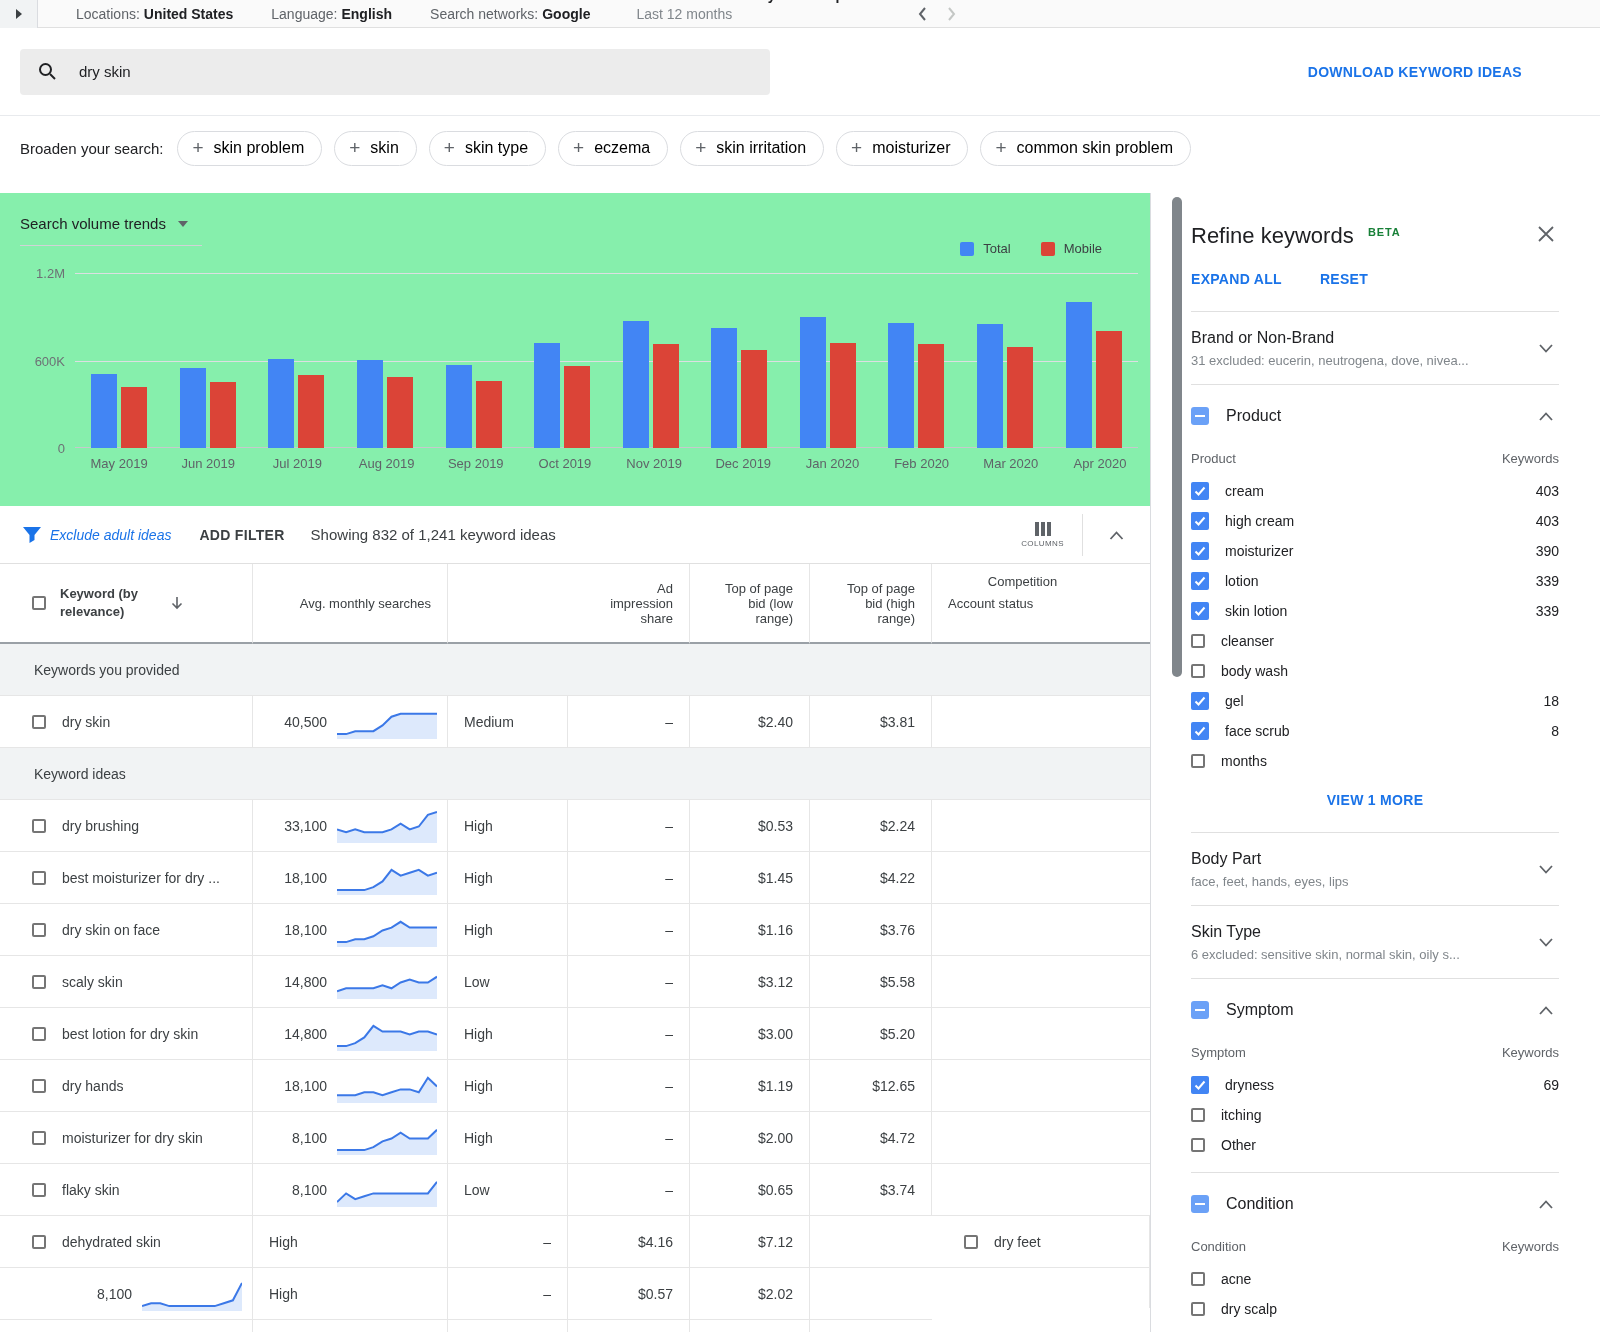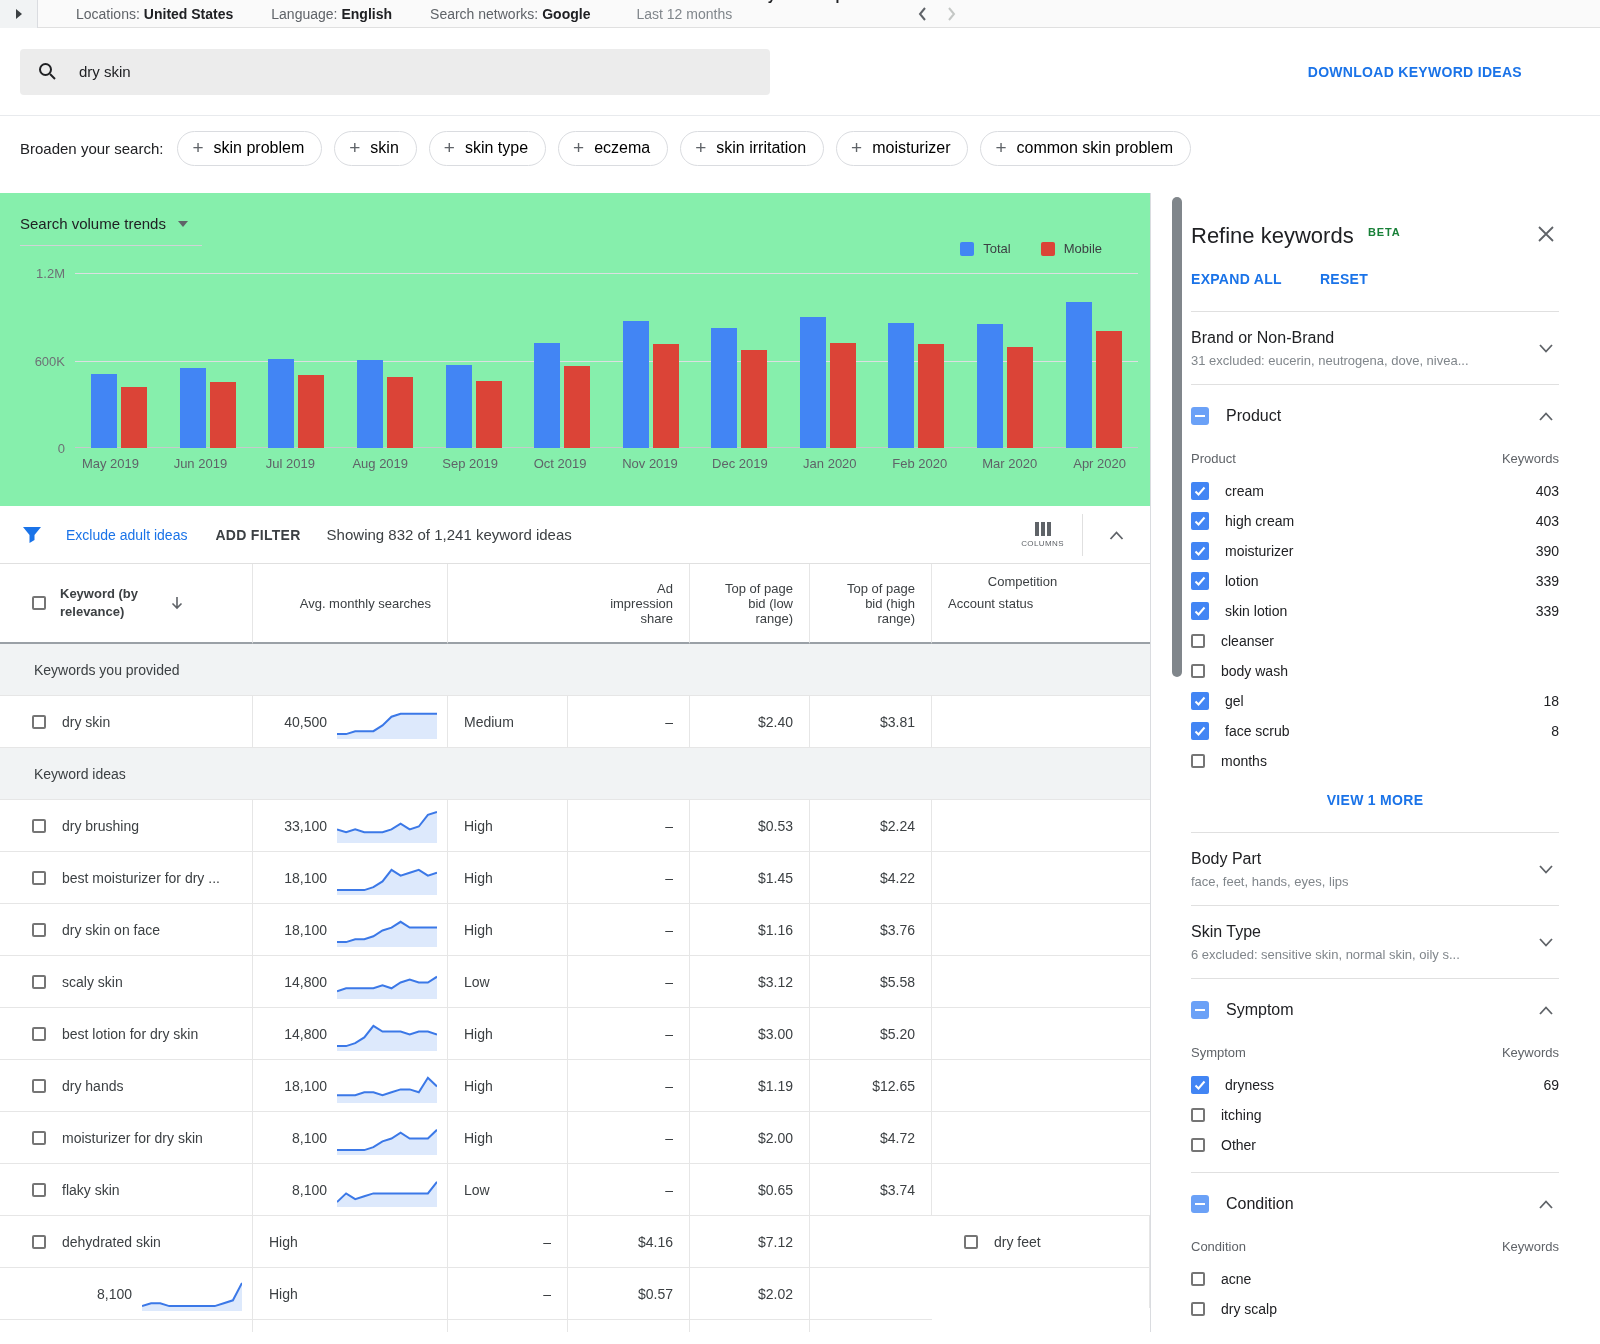--- a/index.html
+++ b/index.html
@@ -51,27 +51,27 @@
   .legend-item { display:flex; align-items:center; gap:9px; cursor:pointer; }
   .legend-sw { width:14px; height:14px; border-radius:2px; }
   .plot { position:absolute; left:75px; right:12px; top:80px; height:175px; }
   .gl { position:absolute; left:0; right:0; height:1px; background:#dcdfe2; }
   .gl.zero { background:#c6c9cc; }
   .ylab { position:absolute; left:-62px; width:52px; text-align:right; font-size:13px; color:#6d7175;
           transform:translateY(-50%); }
   .bars { position:absolute; left:0; right:0; bottom:0; top:0; display:flex; align-items:flex-end; }
   .bar-group { flex:1; display:flex; justify-content:center; align-items:flex-end; gap:4px; }
   .bar { width:26px; }
-  .xlabels { position:absolute; left:72px; right:12px; top:263px; display:flex;gap:13px; }
+  .xlabels { position:absolute; left:81px; right:12px; top:263px; display:flex;gap:13px; }
   .xlab { flex:1; text-align:center; font-size:13px; color:#5f6368; }
   
   .table-section { flex:1; background:#fff; overflow:hidden; }
   .filter-bar { height:58px; border-bottom:1px solid #e0e0e0; display:flex; align-items:center;
                 padding:0 12px 0 22px; }
-  .exclude-link { color:#1a73e8; font-size:14px; margin:0 28px 0 24px; cursor:pointer; }
+  .exclude-link { color:#1a73e8; font-size:14px; margin:0 28px 0 8px; cursor:pointer;font-style:italic; }
   .add-filter { color:#3c4043; font-weight:bold; font-size:14px; letter-spacing:.3px; margin-right:26px; cursor:pointer; }
   .showing { font-size:15px; color:#3c4043; }
   .fb-right { margin-left:auto; display:flex; align-items:center; }
   .columns-btn { display:flex; flex-direction:column; align-items:center; gap:3px; margin-right:18px; cursor:pointer; }
   .columns-icon { display:flex; gap:2px; }
   .colbar { width:4px; height:14px; background:#5f6368; }
   .columns-label { font-size:8px; color:#5f6368; letter-spacing:.4px; }
   .fb-divider { width:1px; height:42px; background:#e0e0e0; margin-right:20px; }
   .collapse-btn { padding:6px 14px 6px 6px; cursor:pointer; }
   

